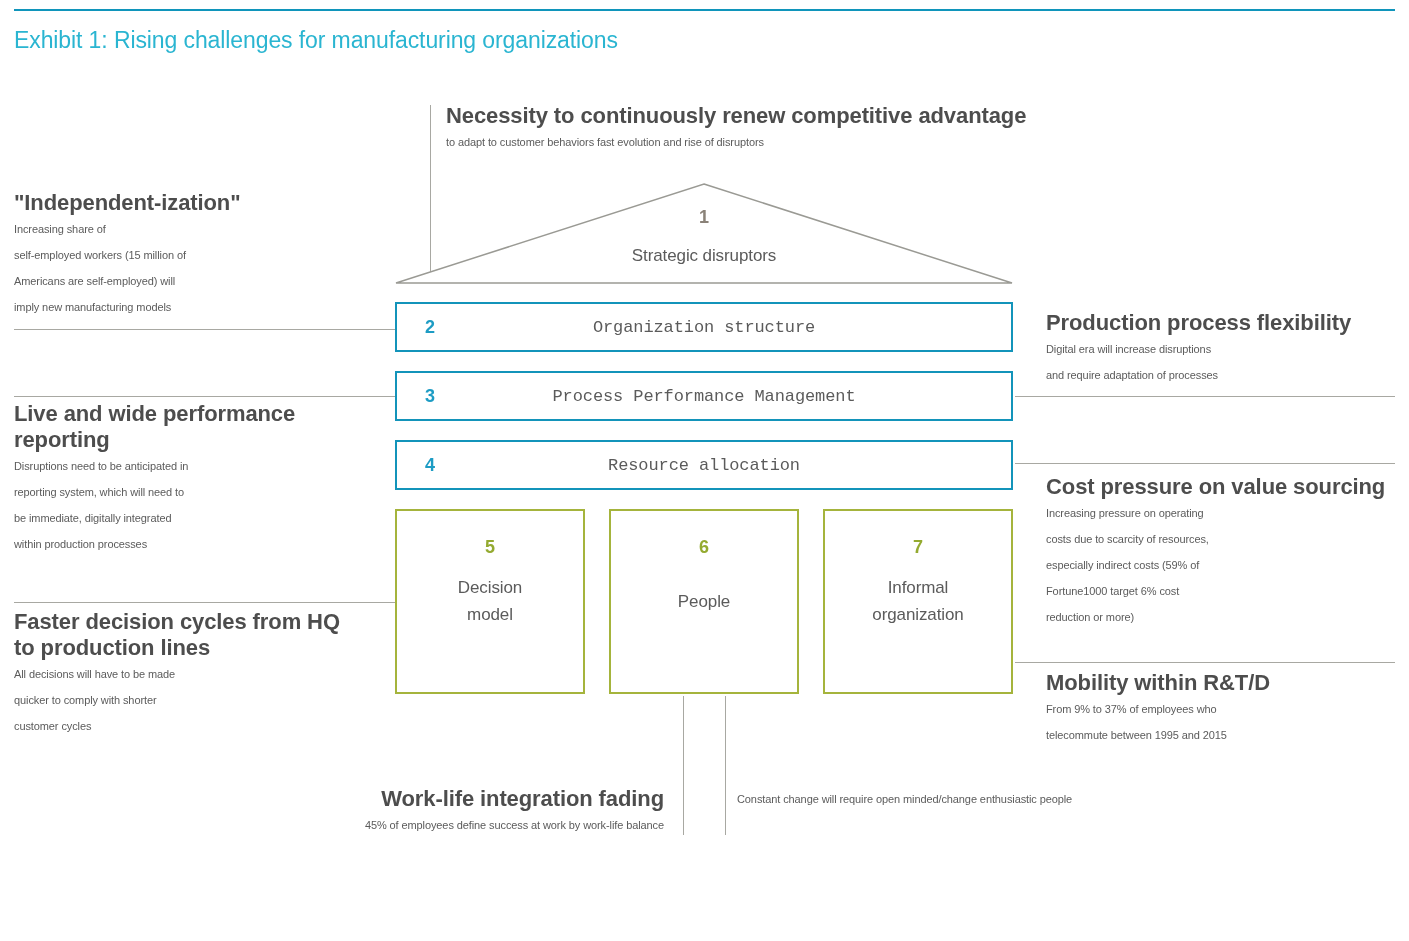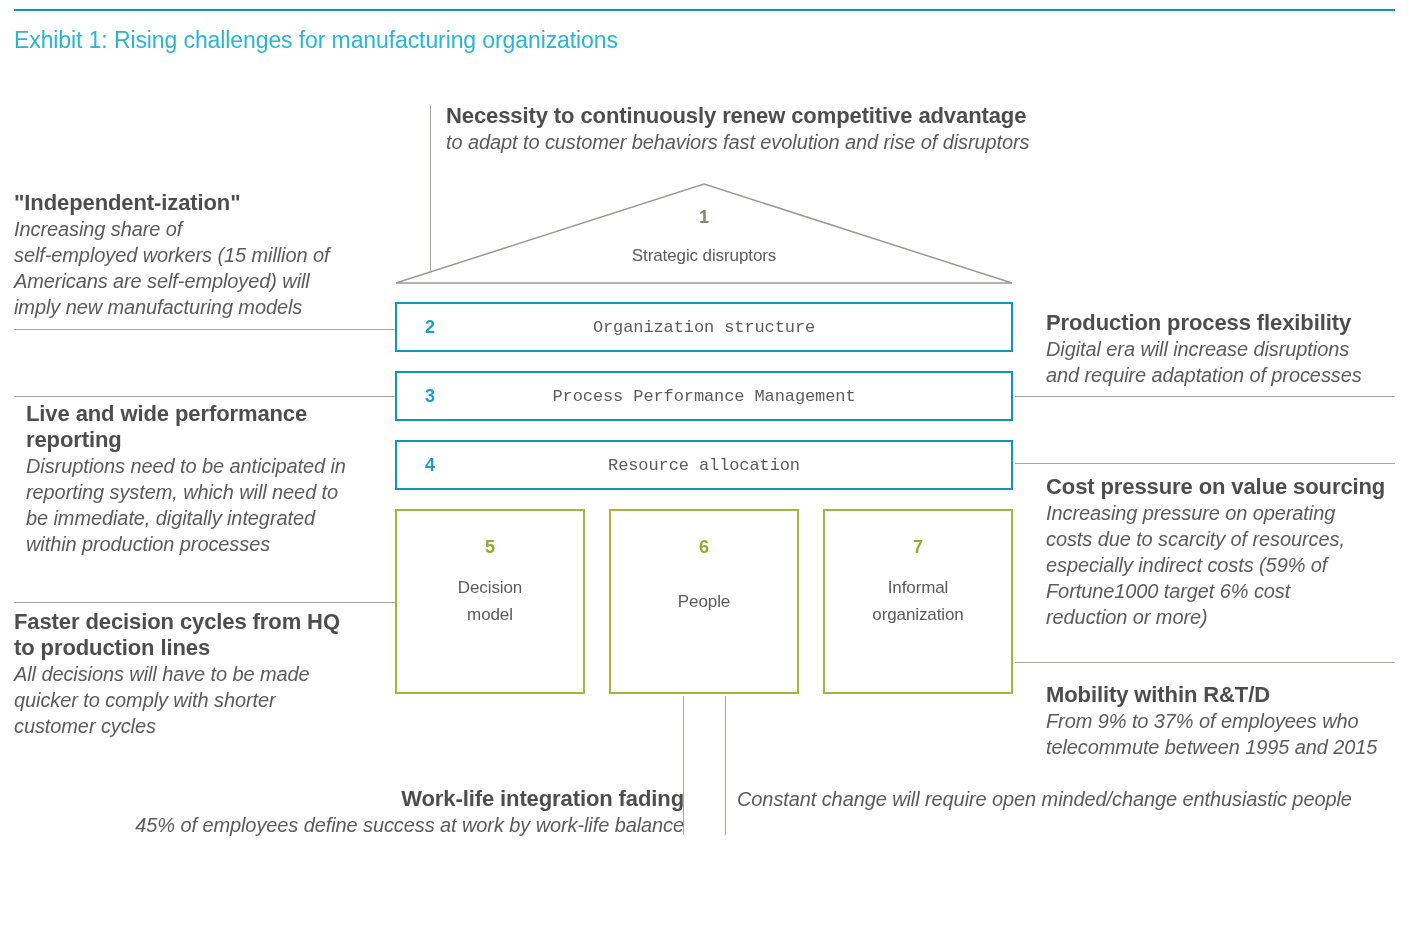--- a/index.html
+++ b/index.html
@@ -22,22 +22,22 @@
     position: absolute; left: 14px; top: 27px;
     font-size: 23px; font-weight: 400; color: #2ab5d1;
   }
 
   .annotation { position: absolute; }
   .annotation-title {
     font-size: 22px; font-weight: 700; color: #4d4d4d;
     line-height: 26px; white-space: pre-line;
   }
   .annotation-body {
-    font-size: 20px; font-weight: 400; color: #5b5b5b;
-    line-height: 26px; white-space: pre-line; font-style: italic;
+    font-size: 11px; font-weight: 400; color: #5b5b5b;
+    line-height: 26px; white-space: pre-line;
   }
   .align-right { text-align: right; }
 
   .bar {
     position: absolute; left: 395px; width: 618px; height: 50px;
     border: 2px solid #1394ba; box-sizing: border-box; background: #ffffff;
     display: flex; align-items: center; justify-content: center;
   }
   .bar-number {
     position: absolute; left: 28px; top: 0; height: 100%;
@@ -136,21 +136,21 @@
   <div class="vline" style="left:683px; top:696px; height:139px;"></div>
   <div class="vline" style="left:725px; top:696px; height:139px;"></div>
 
   <div class="annotation" style="left:14px; top:190px; width:380px;">
     <div class="annotation-title">"Independent-ization"</div>
     <div class="annotation-body">Increasing share of
 self-employed workers (15 million of
 Americans are self-employed) will
 imply new manufacturing models</div>
   </div>
-  <div class="annotation" style="left:26px; top:401px; width:380px;">
+  <div class="annotation" style="left:14px; top:401px; width:380px;">
     <div class="annotation-title">Live and wide performance
 reporting</div>
     <div class="annotation-body">Disruptions need to be anticipated in
 reporting system, which will need to
 be immediate, digitally integrated
 within production processes</div>
   </div>
   <div class="annotation" style="left:14px; top:609px; width:380px;">
     <div class="annotation-title">Faster decision cycles from HQ
 to production lines</div>
@@ -165,27 +165,27 @@
 and require adaptation of processes</div>
   </div>
   <div class="annotation" style="left:1046px; top:474px; width:355px;">
     <div class="annotation-title">Cost pressure on value sourcing</div>
     <div class="annotation-body">Increasing pressure on operating
 costs due to scarcity of resources,
 especially indirect costs (59% of
 Fortune1000 target 6% cost
 reduction or more)</div>
   </div>
-  <div class="annotation" style="left:1046px; top:670px; width:360px;margin-top:12px;">
+  <div class="annotation" style="left:1046px; top:670px; width:360px;">
     <div class="annotation-title">Mobility within R&amp;T/D</div>
     <div class="annotation-body">From 9% to 37% of employees who
 telecommute between 1995 and 2015</div>
   </div>
 
-  <div class="annotation align-right" style="left:84px; top:786px; width:600px;">
+  <div class="annotation align-right" style="left:64px; top:786px; width:600px;">
     <div class="annotation-title">Work-life integration fading</div>
     <div class="annotation-body">45% of employees define success at work by work-life balance</div>
   </div>
   <div class="annotation" style="left:737px; top:786px; width:660px;">
     <div class="annotation-body">Constant change will require open minded/change enthusiastic people</div>
   </div>
 
   <div class="source">
     <span class="source-label">Source:</span>
     <span> Oliver Wyman analysis</span>

